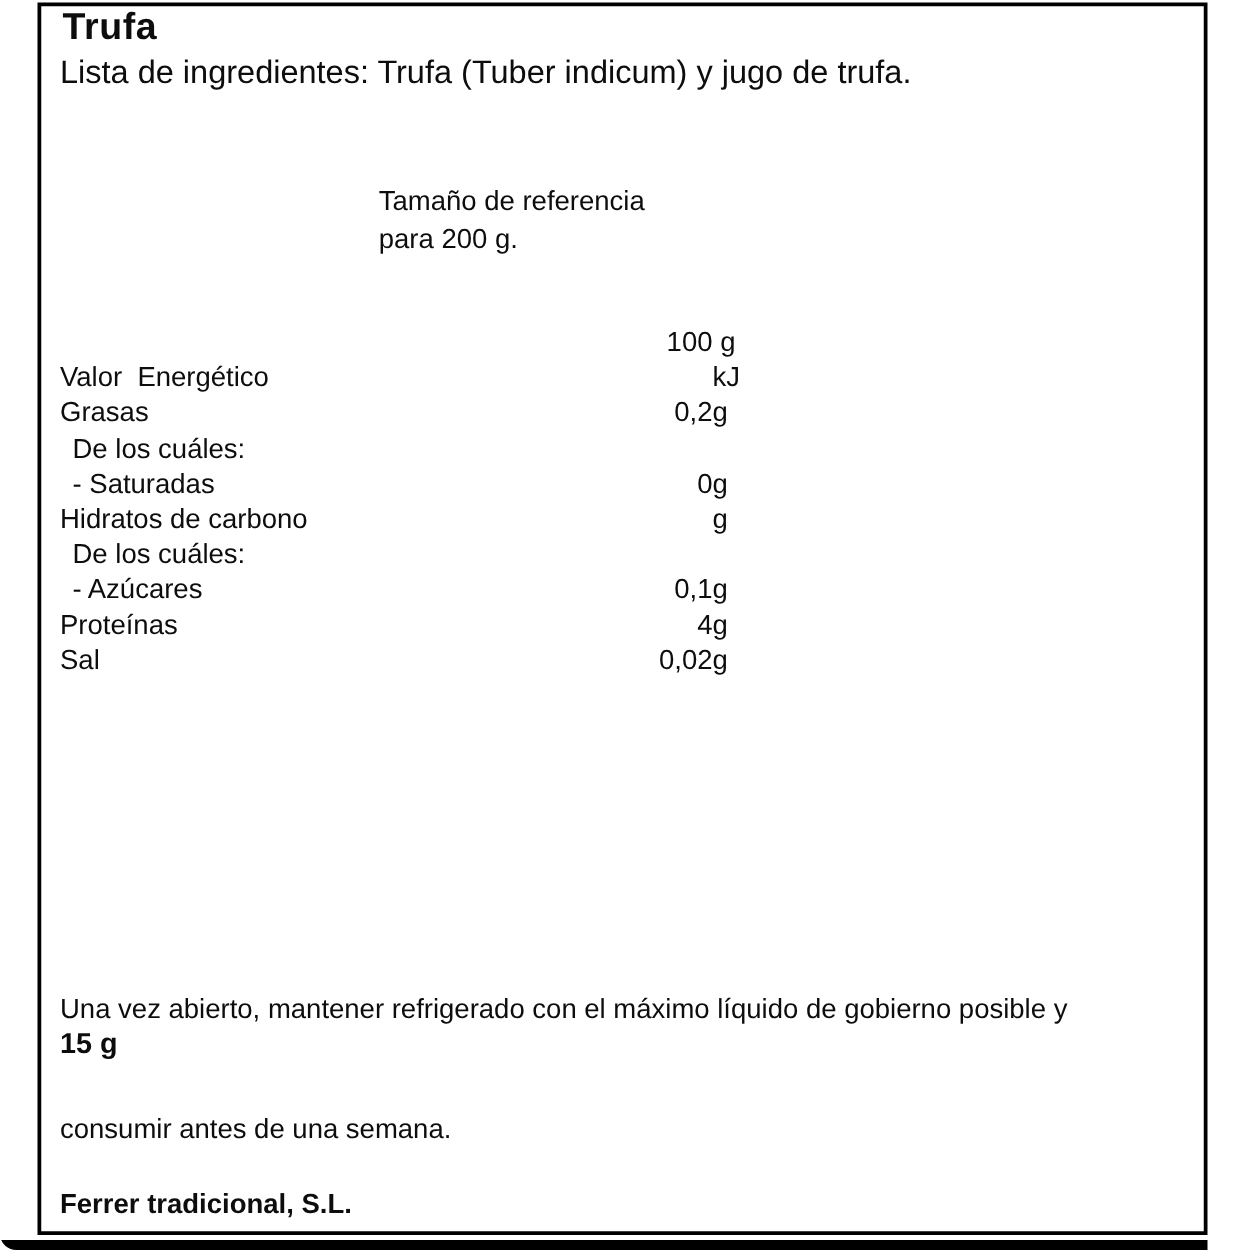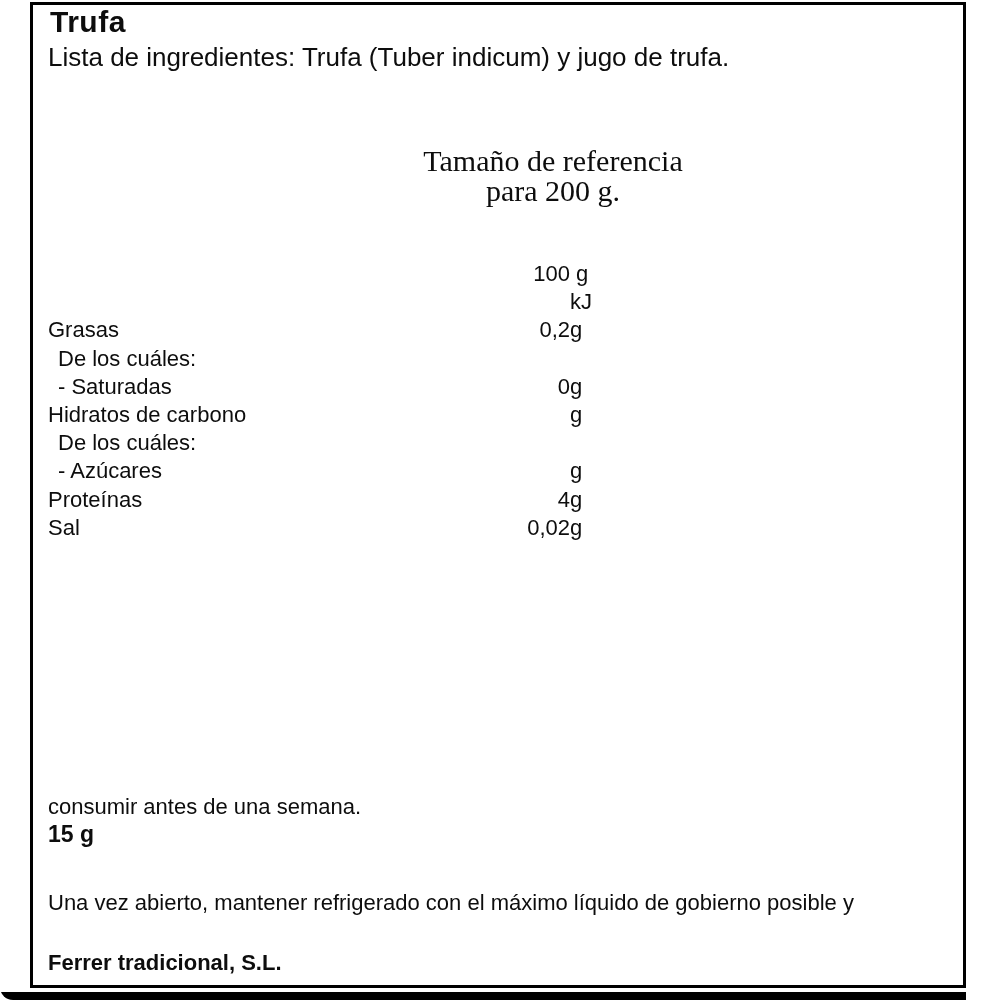--- a/index.html
+++ b/index.html
@@ -48,24 +48,23 @@
     left: 48px;
     top: 42px;
     font-size: 26px;
     white-space: pre;
   }
   .serving-ref {
     position: absolute;
     left: 303px;
     top: 146px;
     width: 500px;
-    text-align: center;
-    font-size: 30px;
+    text-align: left;
+    font-size: 22px;
     line-height: 30px;
-    font-family: Liberation Serif, serif;
   }
   .ntable {
     position: absolute;
     left: 48px;
     top: 261px;
     width: 580px;
   }
   .nrow {
     position: relative;
     height: 28.2px;
@@ -137,20 +136,21 @@
 
   <div class="ntable">
 
     <div class="nrow">
       <span class="n-label"></span>
       <span class="val-num">100</span>
       <span class="val-unit"> g</span>
     </div>
 
     <div class="nrow">
+      <span class="n-label">Valor  Energético</span>
       <span class="val-unit">kJ</span>
     </div>
 
 
     <div class="nrow">
       <span class="n-label">Grasas</span>
       <span class="val-num">0,2</span>
       <span class="val-unit">g</span>
     </div>
 
@@ -172,40 +172,41 @@
     </div>
 
     <div class="nrow ind">
       <span class="n-label">De los cuáles:</span>
       <span class="val-num"></span>
       <span class="val-unit"></span>
     </div>
 
     <div class="nrow ind">
       <span class="n-label">- Azúcares</span>
+      <span class="val-num">0,1</span>
       <span class="val-unit">g</span>
     </div>
 
     <div class="nrow">
       <span class="n-label">Proteínas</span>
       <span class="val-num">4</span>
       <span class="val-unit">g</span>
     </div>
 
     <div class="nrow">
       <span class="n-label">Sal</span>
       <span class="val-num">0,02</span>
       <span class="val-unit">g</span>
     </div>
 
   </div>
 
   <div class="note">
+    <div>Una vez abierto, mantener refrigerado con el máximo líquido de gobierno posible y</div>
     <div>consumir antes de una semana.</div>
-    <div>Una vez abierto, mantener refrigerado con el máximo líquido de gobierno posible y</div>
   </div>
 
   <div class="net-weight">15 g</div>
 
   <div class="manufacturer">
     <div class="mname">Ferrer tradicional, S.L.</div>
     
     
   </div>
 

